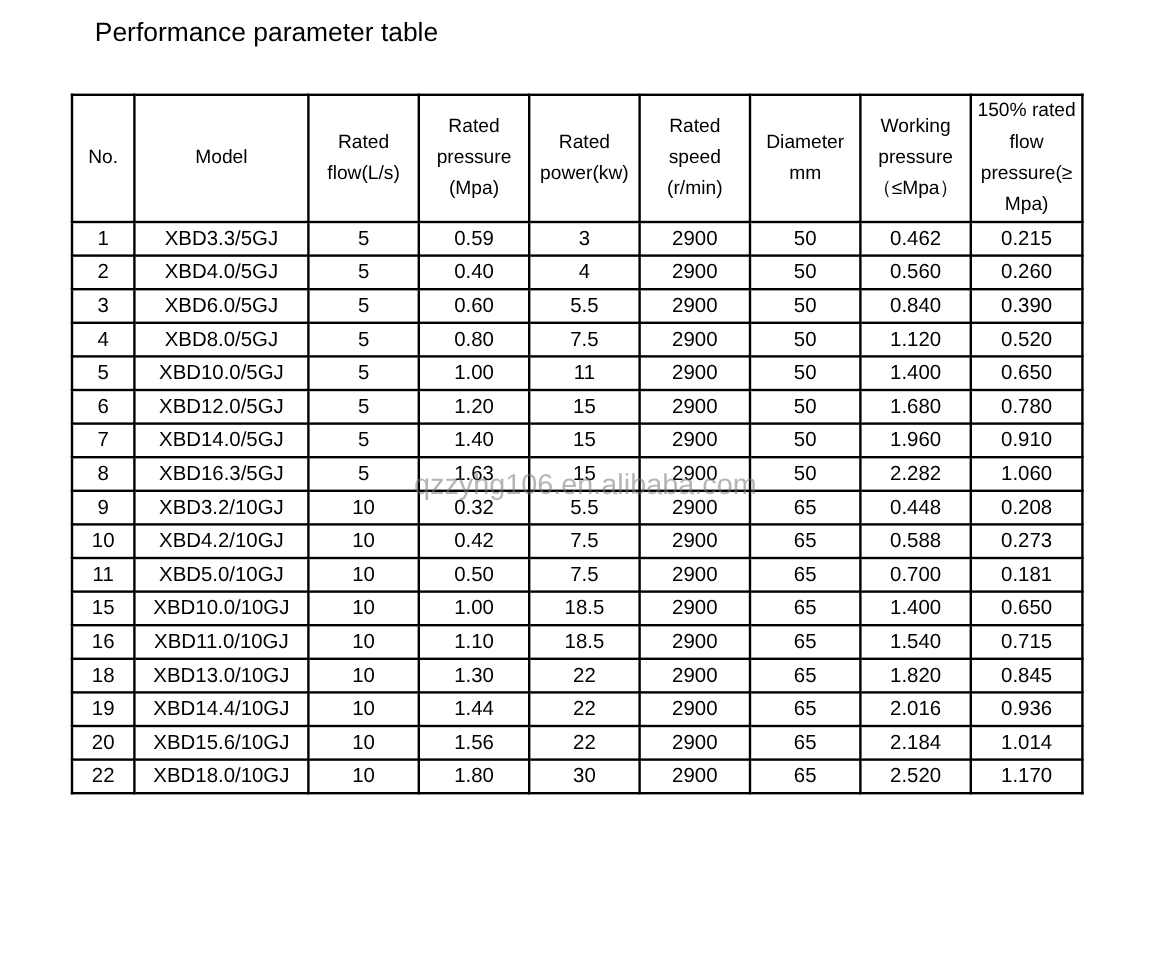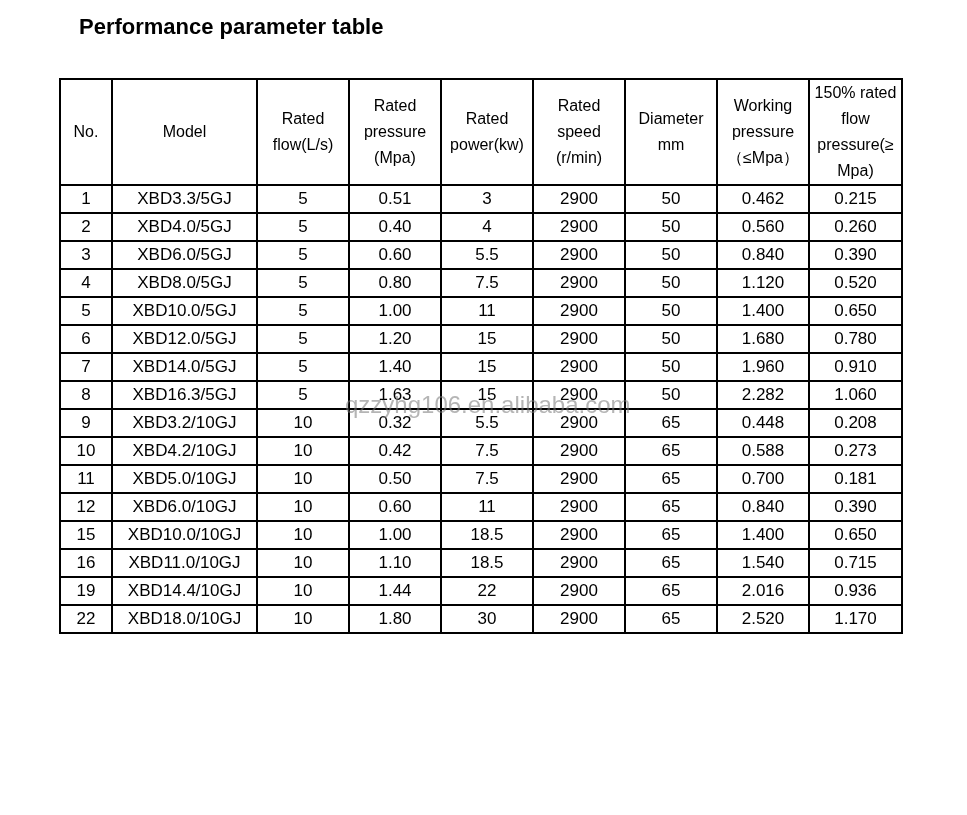--- a/index.html
+++ b/index.html
@@ -1,18 +1,18 @@
 <!DOCTYPE html>
 <html><head>
 <meta charset="utf-8">
 <style>
   html, body { margin: 0; padding: 0; background: #ffffff; }
   body { width: 967px; height: 815px; overflow: hidden; position: relative;
          font-family: "Liberation Sans", sans-serif; color: #000; }
-  .title { position: absolute; left: 79px; top: 14px; font-size: 22px; font-weight: bold; margin: 0; }
+  .title { position: absolute; left: 79px; top: 14px; font-size: 22px; font-weight: normal; margin: 0; }
   table.perf { position: absolute; left: 59px; top: 78px; border-collapse: collapse; table-layout: fixed; }
   table.perf th, table.perf td { border: 2px solid #000; text-align: center; vertical-align: middle;
        font-weight: normal; padding: 0; line-height: 26px; font-size: 17px; }
   table.perf th { font-size: 16px; line-height: 26px; height: 104px; }
   table.perf td { height: 25px; }
   .watermark { position: absolute; left: 345px; top: 391px; font-size: 24px; color: rgba(120,120,120,0.55);
        letter-spacing: 0px; pointer-events: none; white-space: nowrap; }
 </style>
 </head>
 <body>
@@ -42,21 +42,21 @@
         <th>Diameter mm</th>
         <th>Working pressure （≤Mpa）</th>
         <th>150% rated flow pressure(≥ Mpa)</th>
       </tr>
   </thead>
   <tbody id="tbody">
       <tr>
         <td>1</td>
         <td>XBD3.3/5GJ</td>
         <td>5</td>
-        <td>0.51</td>
+        <td>0.59</td>
         <td>3</td>
         <td>2900</td>
         <td>50</td>
         <td>0.462</td>
         <td>0.215</td>
       </tr>
       <tr>
         <td>2</td>
         <td>XBD4.0/5GJ</td>
         <td>5</td>
@@ -160,31 +160,20 @@
         <td>XBD5.0/10GJ</td>
         <td>10</td>
         <td>0.50</td>
         <td>7.5</td>
         <td>2900</td>
         <td>65</td>
         <td>0.700</td>
         <td>0.181</td>
       </tr>
       <tr>
-        <td>12</td>
-        <td>XBD6.0/10GJ</td>
-        <td>10</td>
-        <td>0.60</td>
-        <td>11</td>
-        <td>2900</td>
-        <td>65</td>
-        <td>0.840</td>
-        <td>0.390</td>
-      </tr>
-      <tr>
         <td>15</td>
         <td>XBD10.0/10GJ</td>
         <td>10</td>
         <td>1.00</td>
         <td>18.5</td>
         <td>2900</td>
         <td>65</td>
         <td>1.400</td>
         <td>0.650</td>
       </tr>
@@ -193,31 +182,53 @@
         <td>XBD11.0/10GJ</td>
         <td>10</td>
         <td>1.10</td>
         <td>18.5</td>
         <td>2900</td>
         <td>65</td>
         <td>1.540</td>
         <td>0.715</td>
       </tr>
       <tr>
+        <td>18</td>
+        <td>XBD13.0/10GJ</td>
+        <td>10</td>
+        <td>1.30</td>
+        <td>22</td>
+        <td>2900</td>
+        <td>65</td>
+        <td>1.820</td>
+        <td>0.845</td>
+      </tr>
+      <tr>
         <td>19</td>
         <td>XBD14.4/10GJ</td>
         <td>10</td>
         <td>1.44</td>
         <td>22</td>
         <td>2900</td>
         <td>65</td>
         <td>2.016</td>
         <td>0.936</td>
       </tr>
       <tr>
+        <td>20</td>
+        <td>XBD15.6/10GJ</td>
+        <td>10</td>
+        <td>1.56</td>
+        <td>22</td>
+        <td>2900</td>
+        <td>65</td>
+        <td>2.184</td>
+        <td>1.014</td>
+      </tr>
+      <tr>
         <td>22</td>
         <td>XBD18.0/10GJ</td>
         <td>10</td>
         <td>1.80</td>
         <td>30</td>
         <td>2900</td>
         <td>65</td>
         <td>2.520</td>
         <td>1.170</td>
       </tr>

